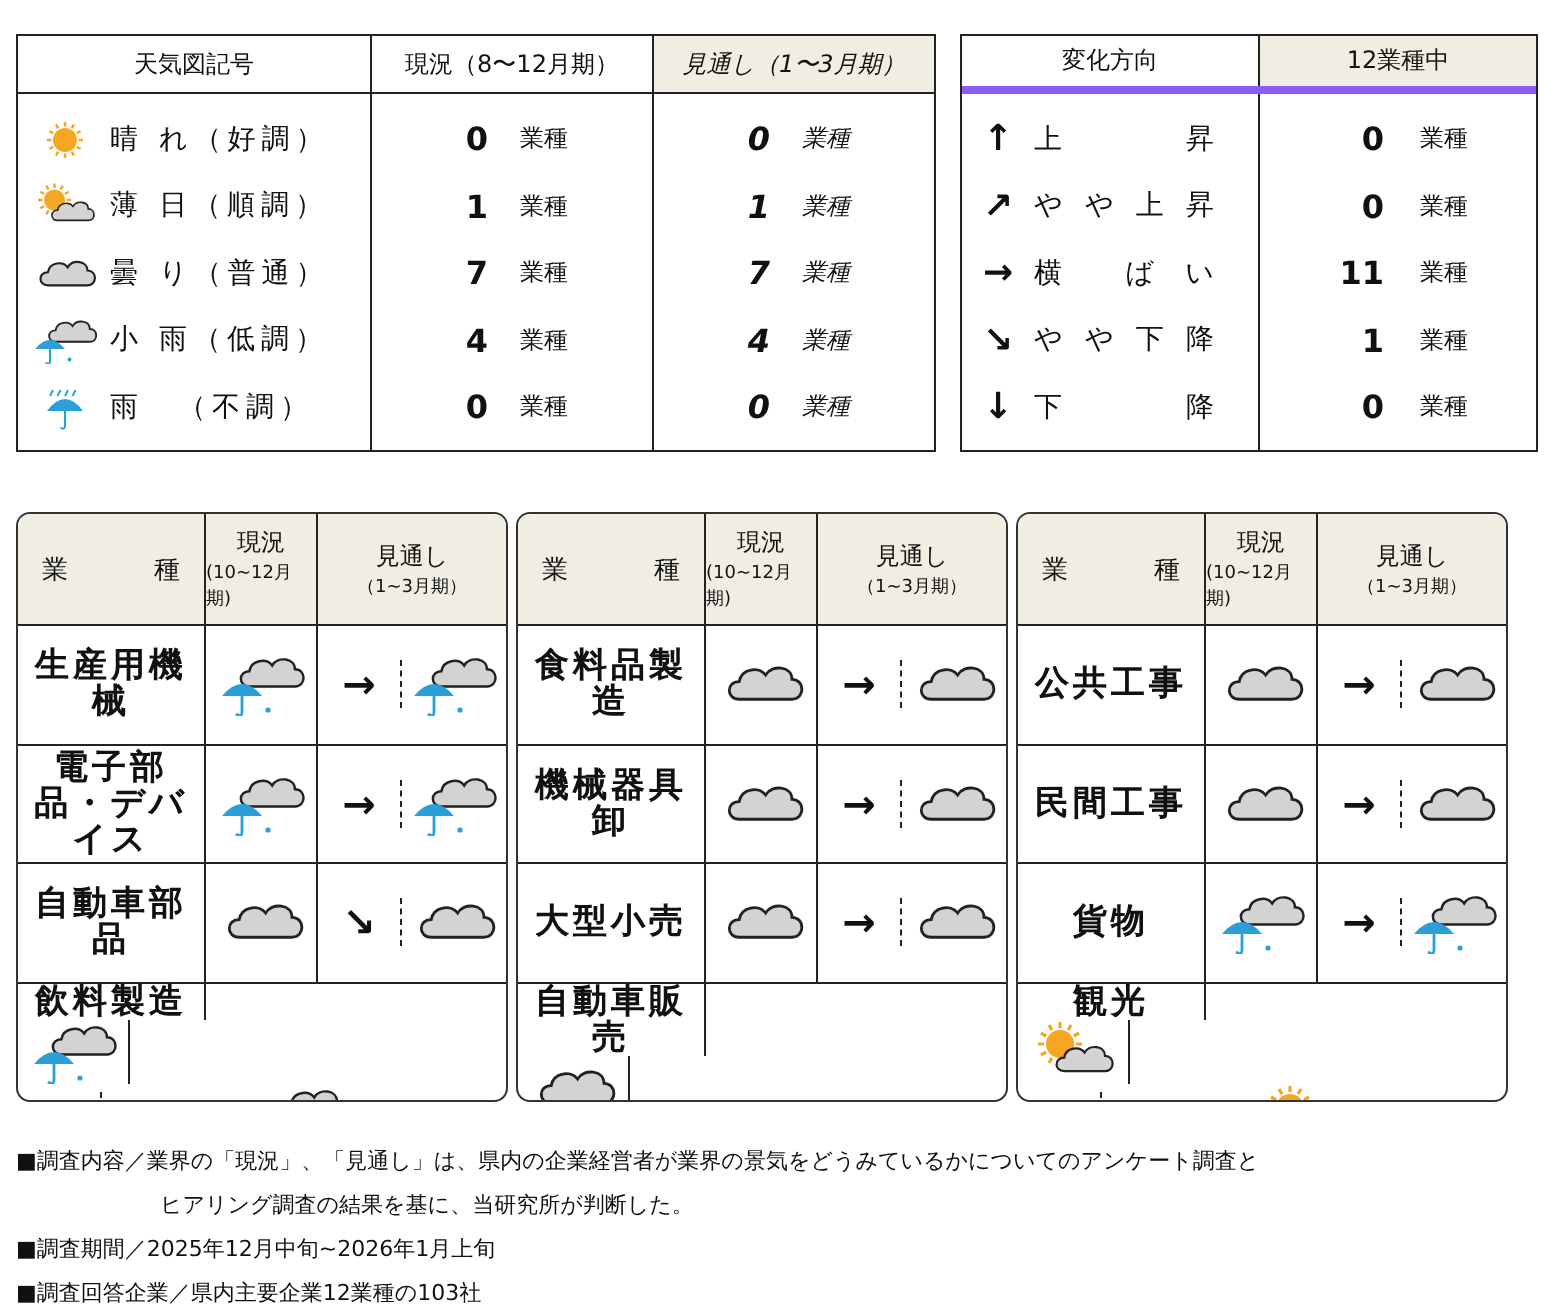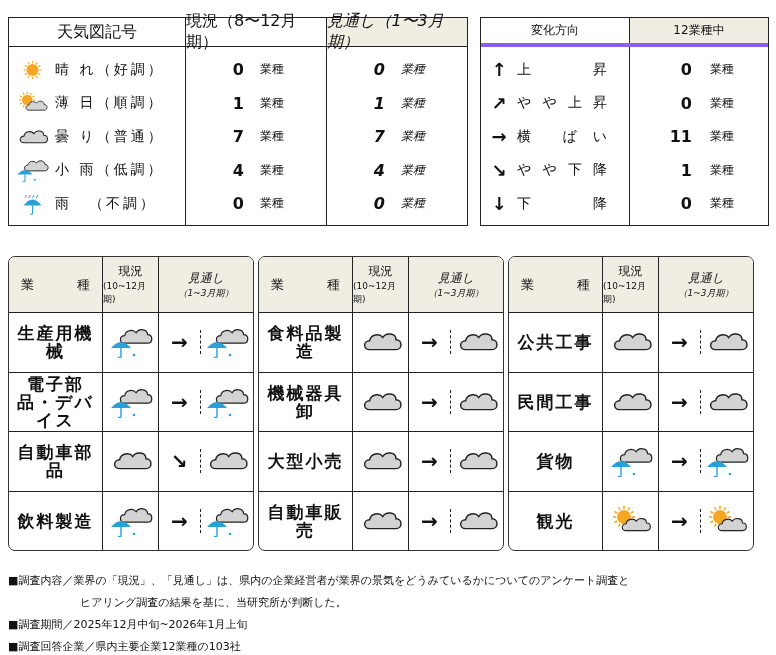--- a/index.html
+++ b/index.html
@@ -1,18 +1,18 @@
 <!DOCTYPE html>
 <html><head>
 <meta charset="utf-8">
 <style>
   * { box-sizing: border-box; margin: 0; padding: 0; }
   body { width: 776px; height: 655px; background: #ffffff; font-family: "DejaVu Sans", "Liberation Sans", sans-serif; color: #111; position: relative; overflow: hidden; }
   .legend { position: absolute; top: 17px; left: 8px; width: 460px; height: 209px; border: 1px solid #222; }
-  .legend .hdr { display: flex; height: 29px; border-bottom: 1px solid #222; font-size: 16px; }
+  .legend .hdr { display: flex; height: 29px; border-bottom: 1px solid #222; font-size: 12px; }
   .legend .hdr div { display: flex; align-items: center; justify-content: center; border-right: 1px solid #222; }
   .legend .hdr div:last-child { border-right: none; }
   .c1 { width: 177px; } .c2 { width: 141px; } .c3 { flex: 1; font-style: italic; }
   .shade { background: #f0ede2; }
   .legend .body { display: flex; height: 178px; }
   .legend .col { border-right: 1px solid #222; padding-top: 6px; }
   .legend .col:last-child { border-right: none; }
   .lrow { height: 33.5px; display: flex; align-items: center; font-size: 14px; letter-spacing: 3px; }
   .lrow .ic { width: 46px; display: flex; justify-content: center; align-items: center; }
   .lrow .nm { flex: 1; }
@@ -28,26 +28,26 @@
   .drow { height: 33.5px; display: flex; align-items: center; font-size: 14px; }
   .drow .ar { width: 36px; text-align: center; font-size: 18px; font-weight: bold; }
   .drow .nm { width: 100px; display: flex; justify-content: space-between; padding-right: 10px; }
   .dir .num { width: 80px; padding-right: 18px; }
 
   .panel { position: absolute; top: 256px; width: 246px; height: 295px; border: 1px solid #333; border-radius: 7px; overflow: hidden; }
   .p1 { left: 8px; } .p2 { left: 258px; } .p3 { left: 508px; }
   .ph { display: flex; height: 56px; background: #f0ede2; border-bottom: 1px solid #222; }
   .ph > div { border-right: 1px solid #222; display: flex; flex-direction: column; align-items: center; justify-content: center; }
   .ph > div:last-child { border-right: none; }
-  .w1 { width: 94px; } .w2 { width: 56px; } .w3 { flex: 1; font-style: italic; }
+  .w1 { width: 94px; } .w2 { width: 56px; } .w3 { flex: 1; }
   .ph .ind { flex-direction: row; justify-content: space-between; padding: 0 12px; font-size: 13px; }
   .ph .t { font-size: 12px; }
   .ph .s { font-size: 9px; }
   .prow { display: flex; height: 59.5px; border-bottom: 1px solid #222; }
-  .prow:last-child { border-bottom: none; }
+  .prow:last-child { border-bottom: none; flex-direction: column; }
   .prow > div { border-right: 1px solid #222; display: flex; align-items: center; justify-content: center; }
   .prow > div:last-child { border-right: none; }
   .prow .ind { font-size: 17px; font-weight: bold; letter-spacing: 2px; text-align: center; line-height: 18px; padding: 0 4px; }
   .w3s { flex: 1; display: flex; }
   .w3s .arr { width: 42px; border-right: 1px dashed #222; display: flex; align-items: center; justify-content: center; font-size: 20px; font-weight: bold; }
   .w3s .fc { flex: 1; display: flex; align-items: center; justify-content: center; }
 
   .notes { position: absolute; left: 8px; top: 570px; font-size: 11px; line-height: 22px; color: #111; }
   .notes .indent { padding-left: 72px; }
 </style>

